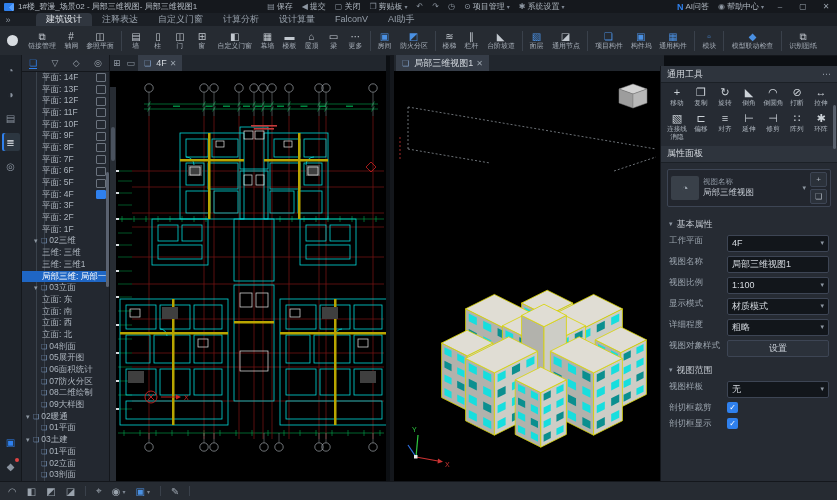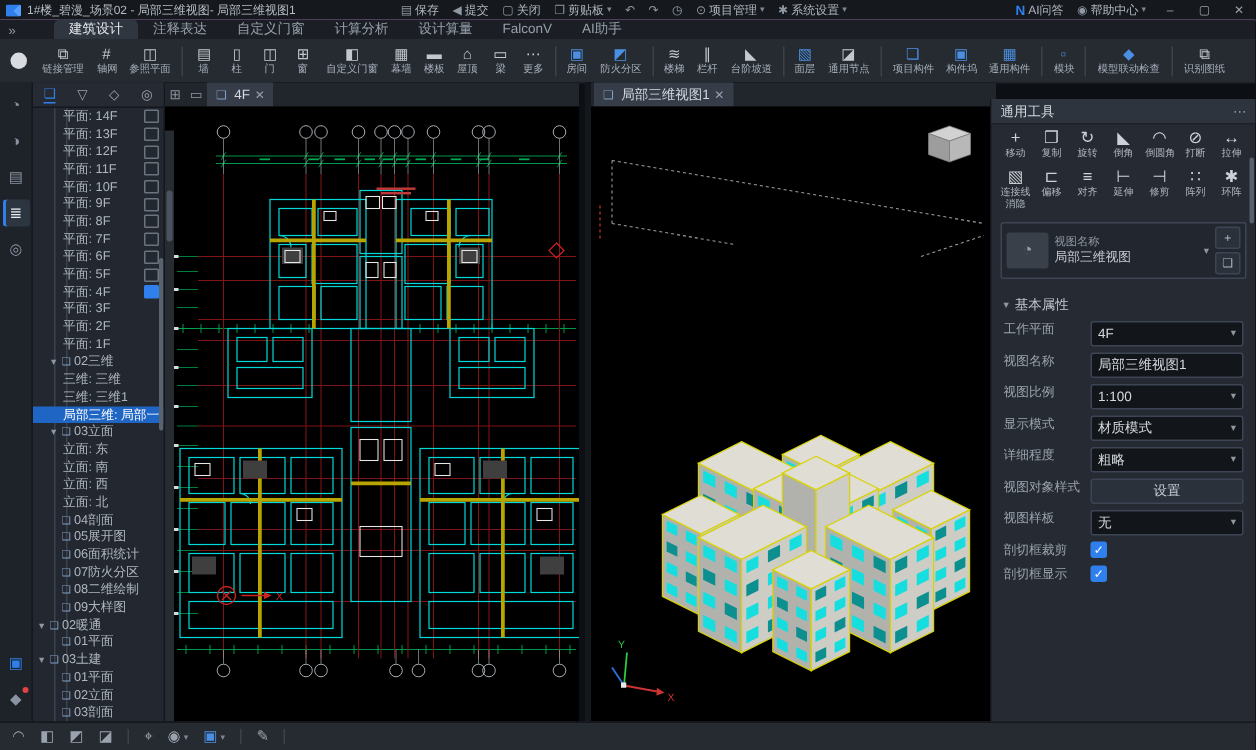--- a/index.html
+++ b/index.html
@@ -1096,20 +1096,23 @@
           <span class="tglyph">∷</span>
           <span class="tlabel">阵列</span>
         </div>
         <div class="titem">
           <span class="tglyph">✱</span>
           <span class="tlabel">环阵</span>
         </div>
       </div>
       <div id="tool-scroll"></div>
     </div>
+  <div class="sec-head" style="margin-top:4px;">
+    <span>属性面板</span>
+  </div>
   <div id="type-box">
     <div id="type-thumb">◔</div>
     <div id="type-lines">
       <div id="type-l1">视图名称</div>
       <div id="type-l2">局部三维视图</div>
     </div>
     <span id="type-caret">▾</span>
     <div id="type-btns">
       <div class="type-btn">+</div>
       <div class="type-btn">❏</div>
@@ -1152,20 +1155,24 @@
         <div class="pselect">
           <span>粗略</span>
           <span class="pcaret">▾</span>
         </div>
       </div>
       <div class="prow">
         <span class="plabel">视图对象样式</span>
         <div class="pbtn">设置</div>
       </div>
     </div>
+  <div class="group-head">
+    <span class="arr2">▾</span>
+    <span>视图范围</span>
+  </div>
   <div id="range-fields">
       <div class="prow">
         <span class="plabel">视图样板</span>
         <div class="pselect">
           <span>无</span>
           <span class="pcaret">▾</span>
         </div>
       </div>
       <div class="prow">
         <span class="plabel">剖切框裁剪</span>

